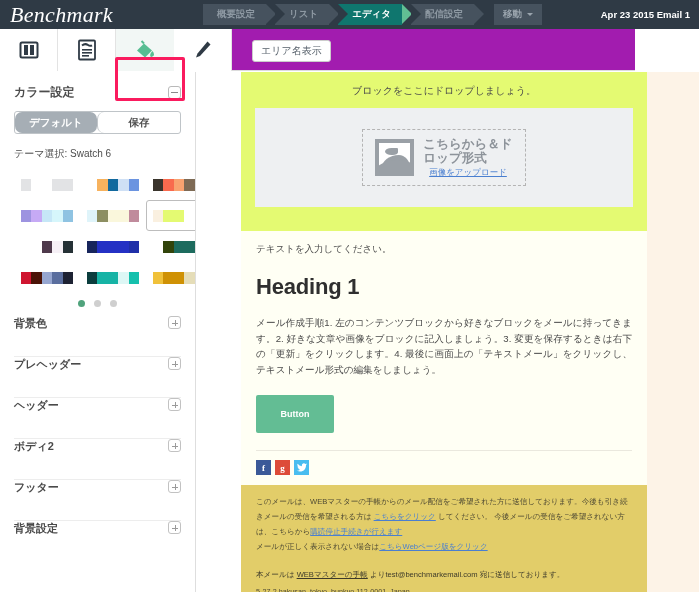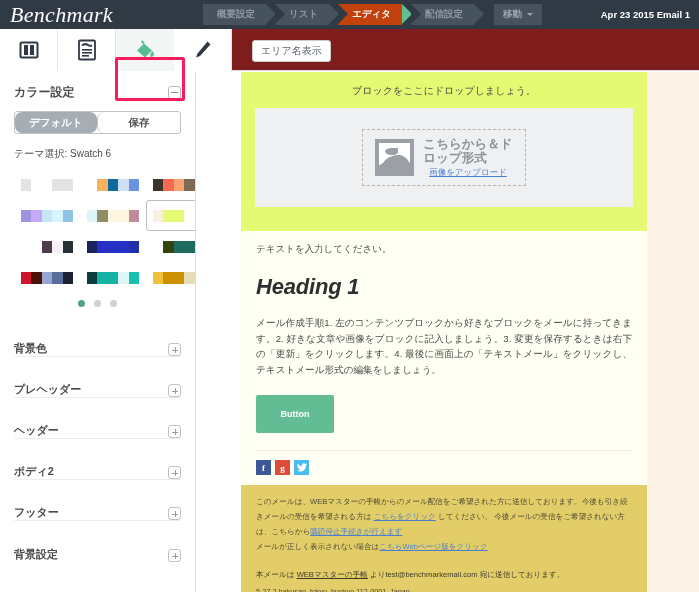--- a/index.html
+++ b/index.html
@@ -51,21 +51,21 @@
   }
   .step::before {
     content: "";
     position: absolute; left: 0; top: 0;
     width: 0; height: 0;
     border-top: 10.5px solid transparent;
     border-bottom: 10.5px solid transparent;
     border-left: 10px solid #2f3a45;
   }
   .step.first::before { display: none; }
-  .step.active { background: #c2410c; color: #ffffff; }
+  .step.active { background: #0f766e; color: #ffffff; }
   .step.active::after { border-left-color: #61bf94; }
 
   .move-btn {
     margin-left: 11px;
     height: 21px;
     background: #46525e;
     color: #9aa4ad;
     font-size: 9.5px;
     font-weight: bold;
     padding: 0 9px;
@@ -80,22 +80,22 @@
   }
   .acct {
     position: absolute; right: 9px; top: 0; height: 29px;
     display: flex; align-items: center;
     color: #ffffff; font-size: 9.5px; font-weight: bold;
     white-space: nowrap;
   }
 
   
   .toolbar {
-    position: absolute; left: 0; top: 29px; width: 699px; height: 42px;
-    background: #7f1d1d;
+    position: absolute; left: 0; top: 29px; width: 635px; height: 42px;
+    background: #a21caf;
     border-bottom: 1px solid #dcdcdc;
   }
   .tool {
     position: absolute; top: 0; height: 42px; width: 58px;
     display: flex; align-items: center; justify-content: center;
     border-right: 1px solid #e3e3e3;
     background: #ffffff;
   }
   .tool.t1 { left: 0; }
   .tool.t2 { left: 58px; }
@@ -195,21 +195,21 @@
     margin-top: 7px;
     display: flex; justify-content: center; gap: 9px;
   }
   .dot { width: 7px; height: 7px; border-radius: 50%; background: #cfcfcf; }
   .dot.on { background: #50a37c; }
 
   .acc-list { margin-top: 9px; }
   .acc-row {
     height: 41px;
     margin: 0 14px;
-    display: flex; align-items: flex-end; justify-content: space-between;
+    display: flex; align-items: flex-start; justify-content: space-between;
     border-bottom: 1px solid #ededed;
   }
   .acc-row:last-child { border-bottom: none; }
   .acc-label { font-size: 11px; font-weight: bold; color: #4a4a4a; }
 
   
   .canvas {
     position: absolute; left: 241px; top: 72px;
     width: 458px; height: 520px;
     background: #fdf3e7;
@@ -278,21 +278,20 @@
     font-size: 8.5px; color: #4a7fd0; text-decoration: underline;
     display: block; margin-top: 3px; text-align: center;
   }
 
   .body-sec { padding: 12px 15px 0 15px; }
   .body-note { font-size: 9.5px; color: #4a4a4a; }
   .h1 {
     font-size: 22px; font-weight: bold; color: #2f2f2f;
     margin: 18px 0 15px 0;
     letter-spacing: -0.2px;
-    font-style: italic;
   }
   .para {
     font-size: 9.6px; color: #4a4a4a; line-height: 1.62;
     text-align: justify;
   }
   .btn-green {
     margin: 18px 0 0 0;
     width: 78px; height: 38px;
     background: #63bd94;
     color: #ffffff;

